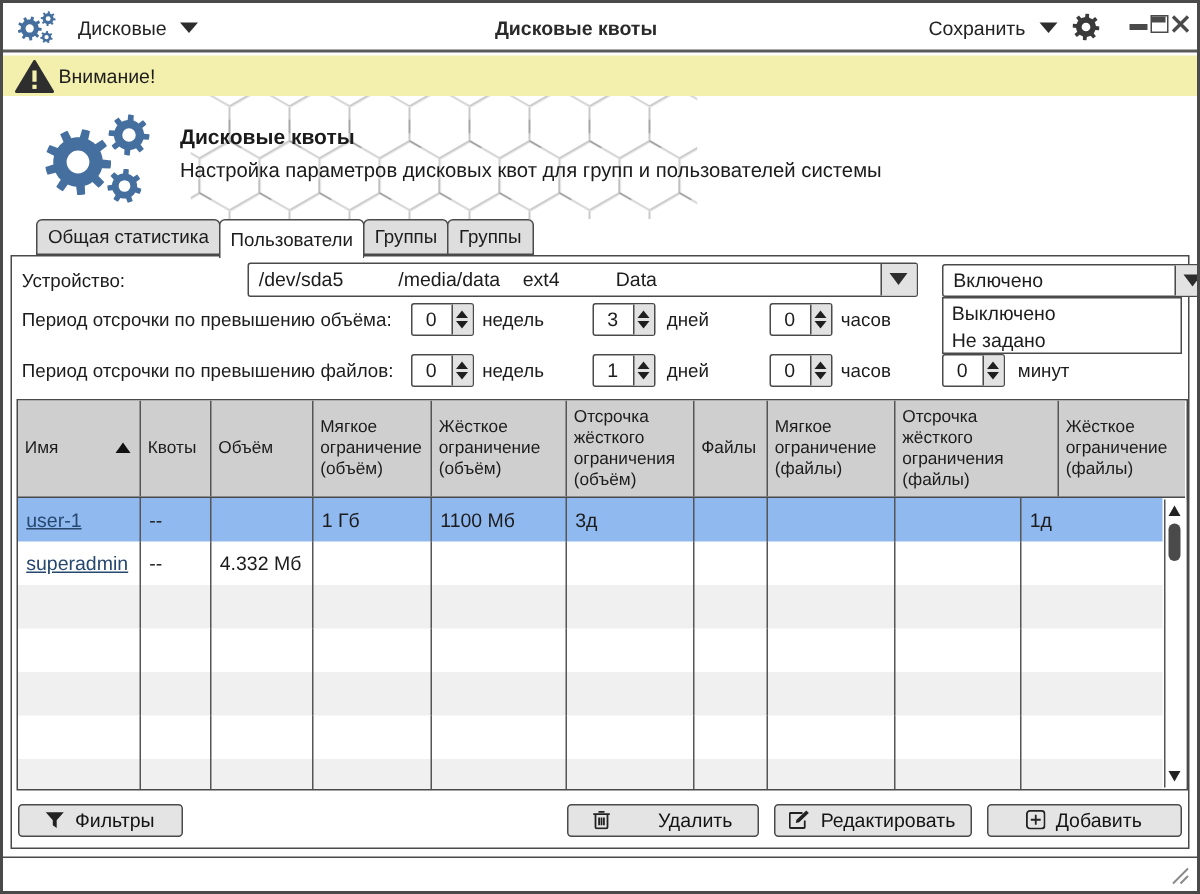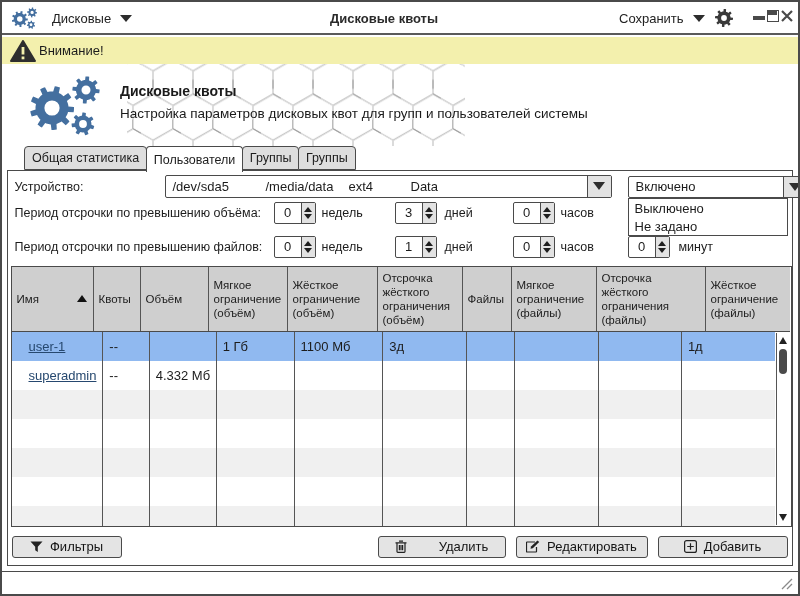--- a/index.html
+++ b/index.html
@@ -78,21 +78,21 @@
   
   .tablebox { position:absolute; left:2.5px; top:94.5px; width:781px; height:261px;
               border:1.5px solid #4a4a4a; background:#fff; overflow:hidden; }
   .thead { display:flex; width:778px; height:65px; background:#cfcfcf; border-bottom:1.5px solid #4a4a4a; }
   .th { border-right:1px solid #555; padding:2px 5px; font-size:11.5px; line-height:14px; color:#1c1c1c;
         display:flex; align-items:center; }
   .th:last-child { border-right:none; }
   .th.sorted { justify-content:space-between; padding-right:6px; }
   .sort-arrow { width:0; height:0; border-left:5.5px solid transparent; border-right:5.5px solid transparent;
                 border-bottom:7px solid #111; }
-  .trow { display:flex; width:763px; height:29px;padding-left:11px; }
+  .trow { display:flex; width:763px; height:29px; }
   .trow .td { border-right:1px solid #555; padding:0 0 0 6px; font-size:13px; display:flex; align-items:center;
               overflow:hidden; white-space:nowrap; }
   .trow .td:last-child { border-right:none; }
   .trow.sel { background:#90b9f0; }
   .trow.alt { background:#f0f0f0; }
   .namelink { color:#26486f; text-decoration:underline; }
 
   .vscroll { position:absolute; right:0; top:66.5px; width:15px; height:191.5px; background:#fff;
              border-left:1px solid #555; }
   .vs-up { position:absolute; left:2.5px; top:4px; width:0; height:0;

